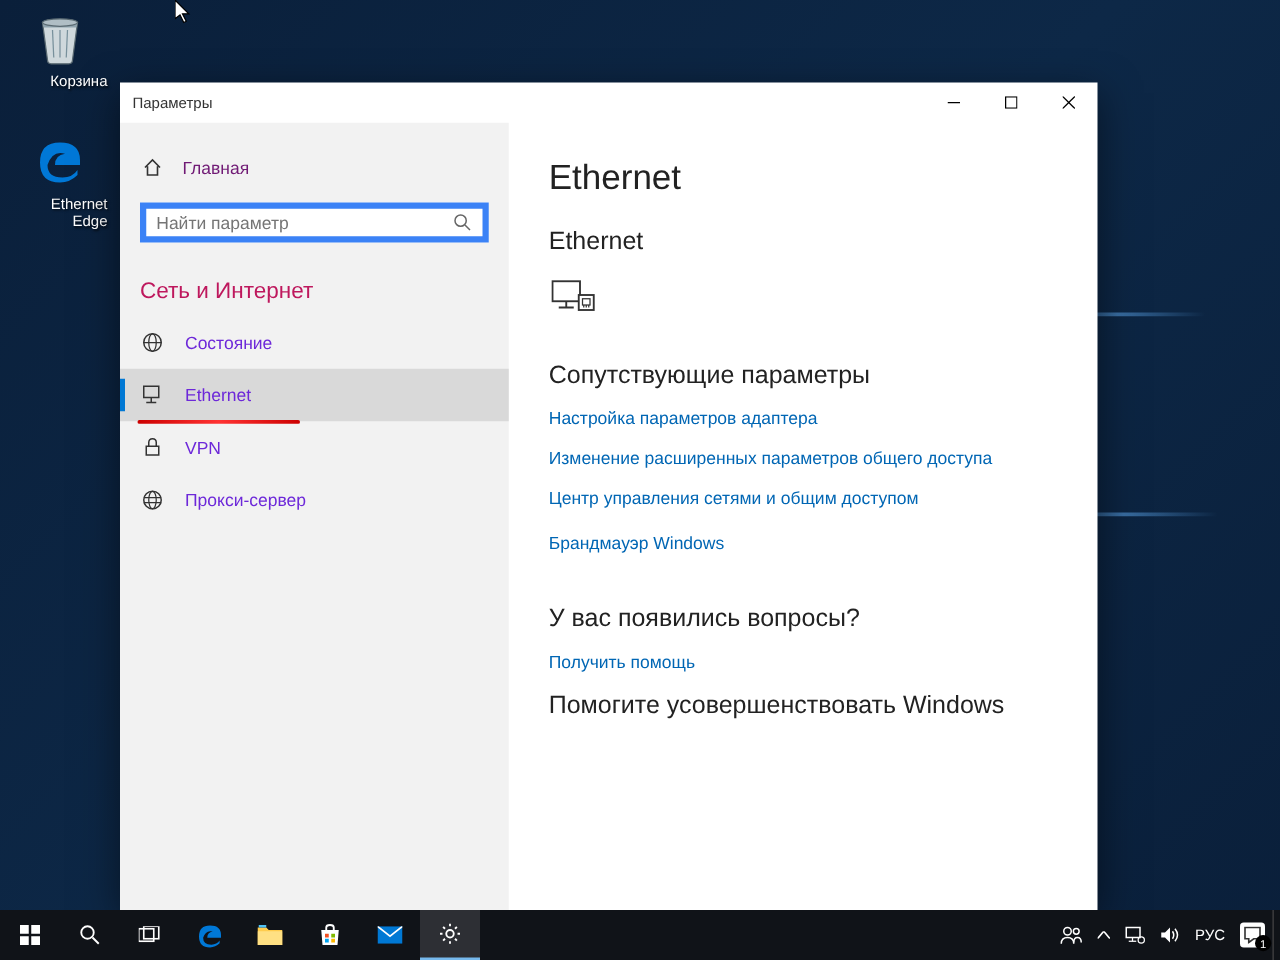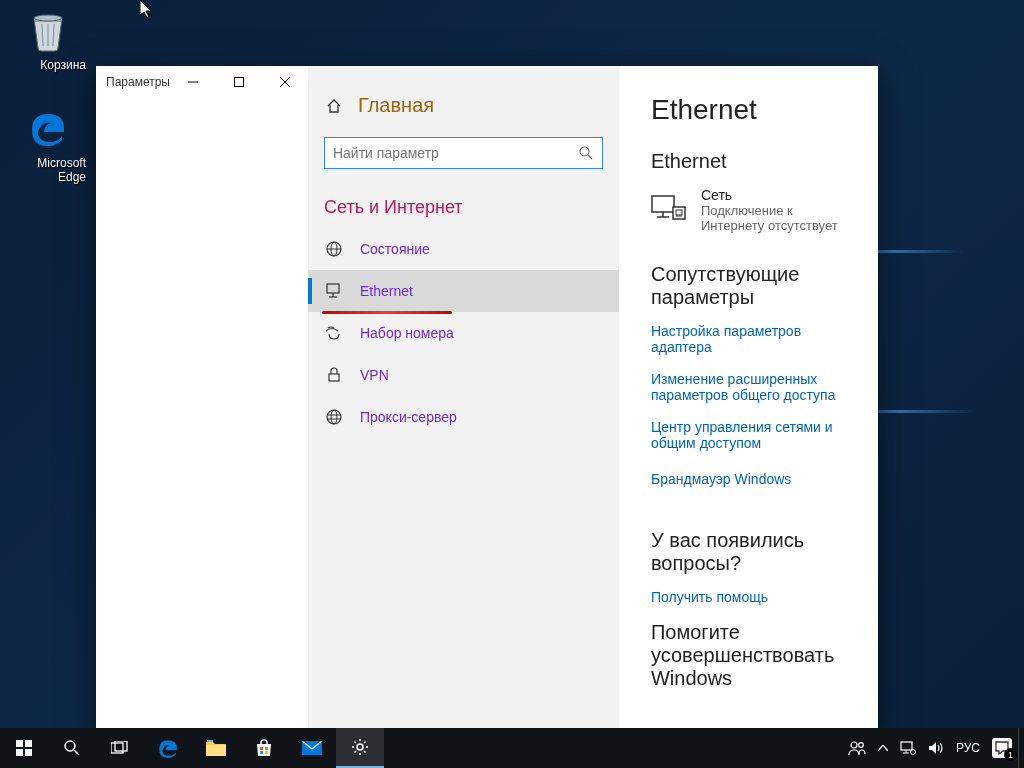--- a/index.html
+++ b/index.html
@@ -12,32 +12,32 @@
 
 
 .cursor { position: absolute; top: 0; left: 140px; z-index: 999; pointer-events: none; }
 
 
 .streak { position: absolute; background: linear-gradient(90deg, transparent, rgba(100,180,255,.5), transparent); }
 .s1 { right: 60px; top: 250px; width: 140px; height: 3px; }
 .s2 { right: 50px; top: 410px; width: 150px; height: 3px; }
 
 
-.window { position: absolute; left: 96px; top: 66px; width: 782px; height: 662px; background: #fff; box-shadow: 0 8px 30px rgba(0,0,0,.5); display: flex; flex-direction: row; }
+.window { position: absolute; left: 96px; top: 66px; width: 782px; height: 662px; background: #fff; box-shadow: 0 8px 30px rgba(0,0,0,.5); display: flex; flex-direction: column; }
 .titlebar { height: 32px; display: flex; align-items: center; padding-left: 10px; font-size: 12px; color: #333; }
 .win-controls { margin-left: auto; display: flex; }
 .win-btn { width: 46px; height: 32px; display: flex; align-items: center; justify-content: center; cursor: pointer; }
 
 .win-body { flex: 1; display: flex; overflow: hidden; }
 
 
 .sidebar { width: 311px; background: #f2f2f2; display: flex; flex-direction: column; padding-top: 20px; }
-.home-row { display: flex; align-items: center; padding: 8px 16px 8px 16px; cursor: pointer; font-size: 20px; color: #a16207; text-align: right; }
+.home-row { display: flex; align-items: center; padding: 8px 16px 8px 16px; cursor: pointer; font-size: 14px; color: #701a75; text-align: right; }
 .home-row .ic { width: 20px; margin-right: 14px; display: flex; justify-content: center; }
-.search-box { margin: 12px 16px 20px; height: 32px; border: 1px solid #3b82f6; background: #fff; display: flex; align-items: center; padding: 0 8px; }
+.search-box { margin: 12px 16px 20px; height: 32px; border: 5px solid #3b82f6; background: #fff; display: flex; align-items: center; padding: 0 8px; }
 .search-box input { flex: 1; border: none; outline: none; font-size: 14px; color: #666; }
 .cat-title { padding: 8px 16px 10px; font-size: 18px; font-weight: 400; color: #be185d; }
 .nav-item { display: flex; align-items: center; padding: 12px 16px; cursor: pointer; font-size: 14px; color: #6d28d9; position: relative; }
 .nav-item.active { background: #d9d9d9; }
 .nav-item.active::before { content: ""; position: absolute; left: 0; top: 8px; bottom: 8px; width: 4px; background: #0078d4; }
 .nav-item .ic { width: 20px; margin-right: 16px; display: flex; justify-content: center; }
 .red-underline { position: absolute; height: 3px; background: linear-gradient(90deg, #c00, #f33, #c00); border-radius: 2px; }
 
 
 .content { flex: 1; padding: 28px 32px; overflow-y: auto; color: #222; }
@@ -86,21 +86,21 @@
   </div>
   <div class="lbl">Корзина</div>
 </div>
 
 <div class="desktop-icon" style="left:10px; top:104px;">
   <div class="icon-box">
     <svg width="40" height="40" viewBox="0 0 40 40">
         <path d="M4 22 Q4 6 20 6 Q36 6 36 20 L36 24 L16 24 Q16 16 24 15 Q14 12 10 24 Q10 34 22 34 Q30 34 34 28 L34 32 Q28 38 20 38 Q4 38 4 22 Z" fill="#0078d7"></path>
       </svg>
   </div>
-  <div class="lbl">Microsoft Edge</div>
+  <div class="lbl">Ethernet Edge</div>
 </div>
 
 <div class="window">
   <div class="titlebar">
     <span>Параметры</span>
     <div class="win-controls">
       <div class="win-btn">
           <svg width="10" height="10">
             <line x1="0" y1="5" x2="10" y2="5" stroke="#000"></line>
           </svg>
@@ -158,29 +158,20 @@
             <svg width="18" height="18" viewBox="0 0 18 18">
               <rect x="2" y="2" width="12" height="9" fill="none" stroke="#333" stroke-width="1.2"></rect>
               <line x1="8" y1="11" x2="8" y2="15" stroke="#333" stroke-width="1.2"></line>
               <line x1="4" y1="15" x2="12" y2="15" stroke="#333" stroke-width="1.2"></line>
             </svg>
           </span>
         <span>Ethernet</span>
         <div class="red-underline" style="left:14px; bottom:-2px; width:130px;"></div>
       </div>
 
-      <div class="nav-item">
-        <span class="ic">
-            <svg width="18" height="18" viewBox="0 0 18 18">
-              <path d="M3 4 Q6 2 9 4 M1 7 Q7 2 13 7" fill="none" stroke="#333" stroke-width="1.2"></path>
-              <path d="M4 10 Q4 15 9 15 Q14 15 14 10" fill="none" stroke="#333" stroke-width="1.2"></path>
-            </svg>
-          </span>
-        <span>Набор номера</span>
-      </div>
 
       <div class="nav-item">
         <span class="ic">
             <svg width="18" height="18" viewBox="0 0 18 18">
               <rect x="4" y="8" width="10" height="7" fill="none" stroke="#333" stroke-width="1.2"></rect>
               <path d="M6 8 L6 5 Q6 2 9 2 Q12 2 12 5 L12 8" fill="none" stroke="#333" stroke-width="1.2"></path>
             </svg>
           </span>
         <span>VPN</span>
       </div>
@@ -209,24 +200,20 @@
               <rect x="1" y="1" width="22" height="16" fill="none" stroke="#333" stroke-width="1.5"></rect>
               <line x1="12" y1="17" x2="12" y2="22" stroke="#333" stroke-width="1.5"></line>
               <line x1="6" y1="22" x2="18" y2="22" stroke="#333" stroke-width="1.5"></line>
               <rect x="22" y="12" width="12" height="12" fill="#fff" stroke="#333" stroke-width="1.5"></rect>
               <rect x="25" y="15" width="6" height="5" fill="none" stroke="#333"></rect>
               <line x1="26" y1="20" x2="26" y2="22" stroke="#333"></line>
               <line x1="28" y1="20" x2="28" y2="22" stroke="#333"></line>
               <line x1="30" y1="20" x2="30" y2="22" stroke="#333"></line>
             </svg>
         </div>
-        <div class="net-txt">
-          <div class="title">Сеть</div>
-          <div class="sub">Подключение к Интернету отсутствует</div>
-        </div>
       </div>
 
       <h2>Сопутствующие параметры</h2>
       <a class="link">Настройка параметров адаптера</a>
       <a class="link">Изменение расширенных параметров общего доступа</a>
       <a class="link" style="margin-bottom:20px;">Центр управления сетями и общим доступом</a>
       <a class="link" style="margin-bottom:42px;">Брандмауэр Windows</a>
 
       <h2>У вас появились вопросы?</h2>
       <a class="link" style="">Получить помощь</a>

